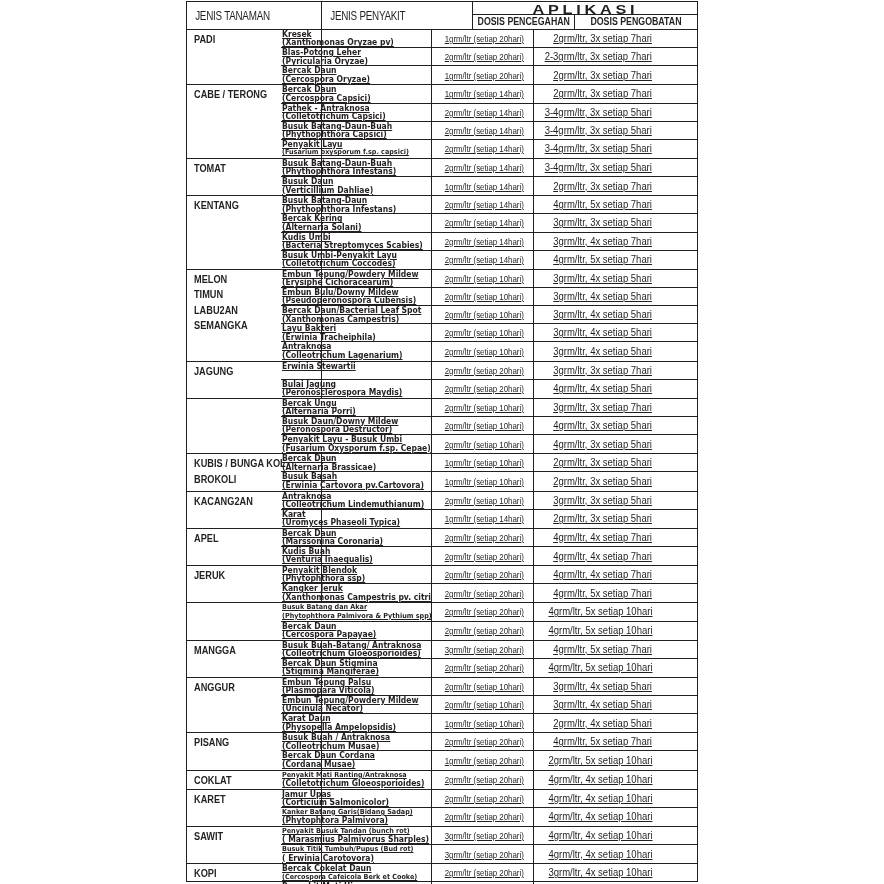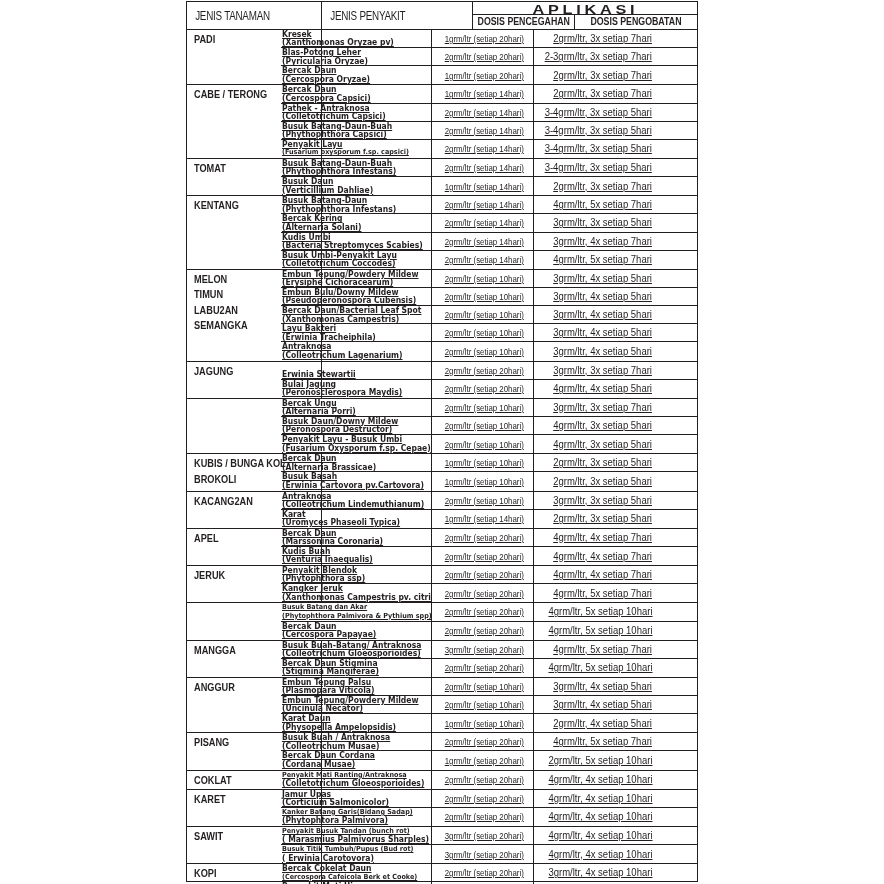--- a/index.html
+++ b/index.html
@@ -28,21 +28,21 @@
   .group:last-child { border-bottom: none; }
   .crop-cell { position: absolute; left: 0; top: 0; bottom: 0; width: 135px; border-right: 1.5px solid #231f20; box-sizing: border-box;
     padding: 2px 0 0 7px; font-weight: bold; font-size: 10px; line-height: 15.5px; }
   .crop-cell span { display: block; white-space: pre-line; transform: scaleX(0.92); transform-origin: left top; }
   .rows { margin-left: 94px; text-decoration: underline; }
   .row { display: flex; height: 18.15px; border-bottom: 1px solid #231f20; box-sizing: border-box; }
   .row:last-child { border-bottom: none; }
   .c-dis { width: 151px; border-right: 1px solid #231f20; box-sizing: border-box; padding-left: 1px; overflow: hidden;
     font-weight: bold; font-size: 8.3px; line-height: 8.4px; font-family: "DejaVu Sans", sans-serif; }
   .c-dis .l1, .c-dis .l2 { display: block; white-space: nowrap; transform: scaleX(0.92); transform-origin: left; }
-  .c-dis.single { display: flex; align-items: flex-end; }
+  .c-dis.single { display: flex; align-items: flex-start; }
   .c-dis .sm { font-size: 7px; }
   .c-pre { width: 102px; border-right: 1px solid #231f20; box-sizing: border-box; display: flex; align-items: center; justify-content: flex-end;
     font-size: 9.6px; }
   .c-pre span { display: inline-block; transform: scaleX(0.82); white-space: nowrap; }
   .c-peng { width: 122px; display: flex; align-items: center; justify-content: flex-end; padding-right: 4px; box-sizing: border-box; font-size: 10px; }
   .c-peng span { display: inline-block; transform: scaleX(0.95); transform-origin: right; white-space: nowrap; }
 </style>
 </head>
 <body>
 

